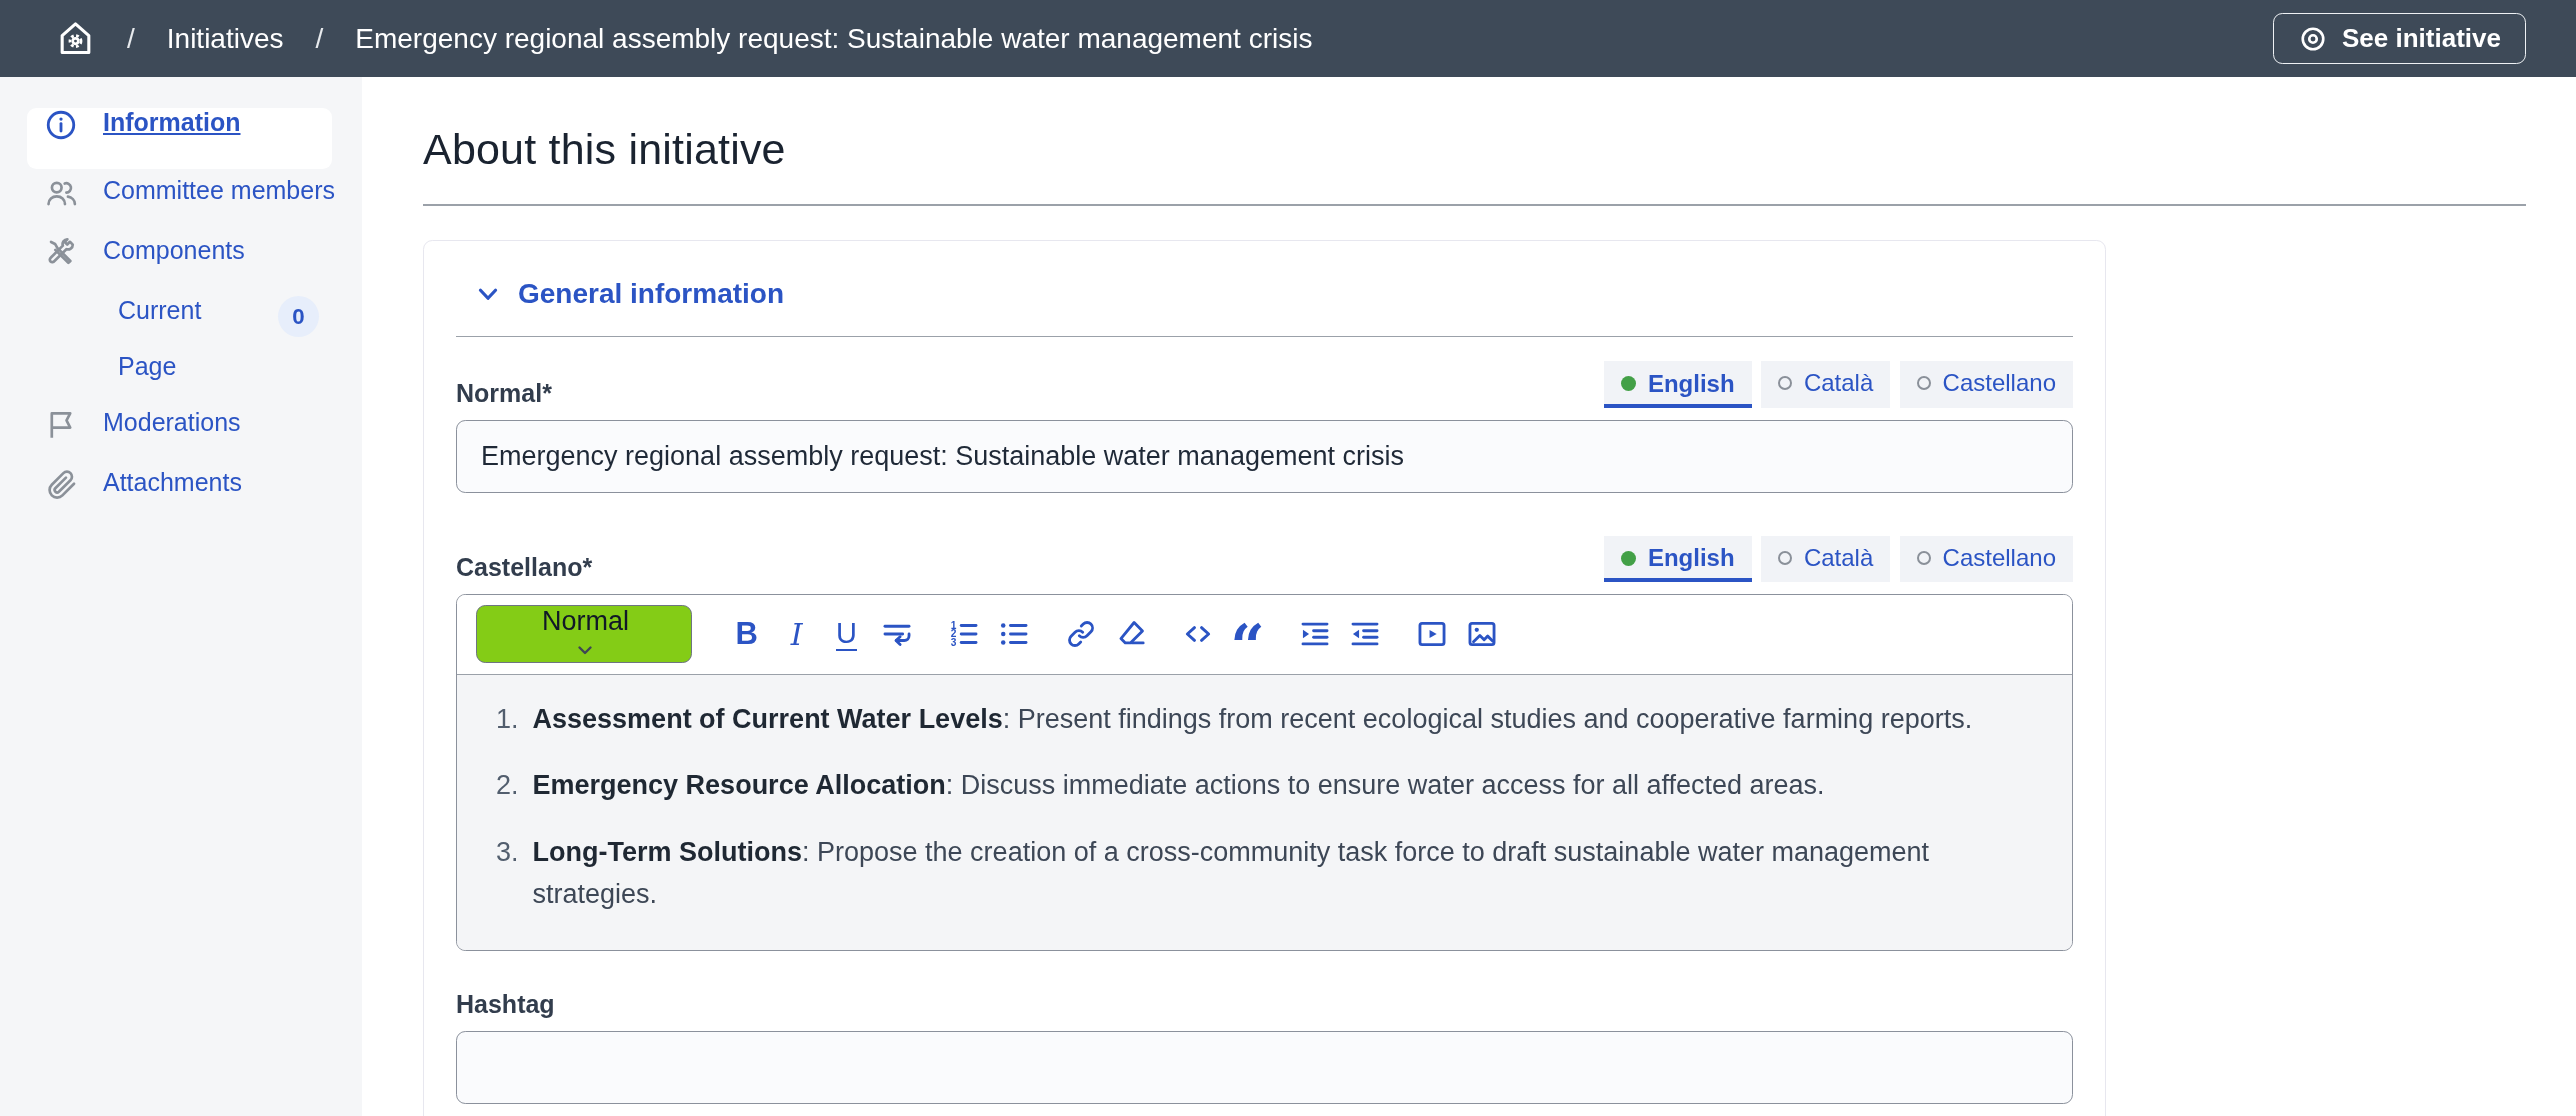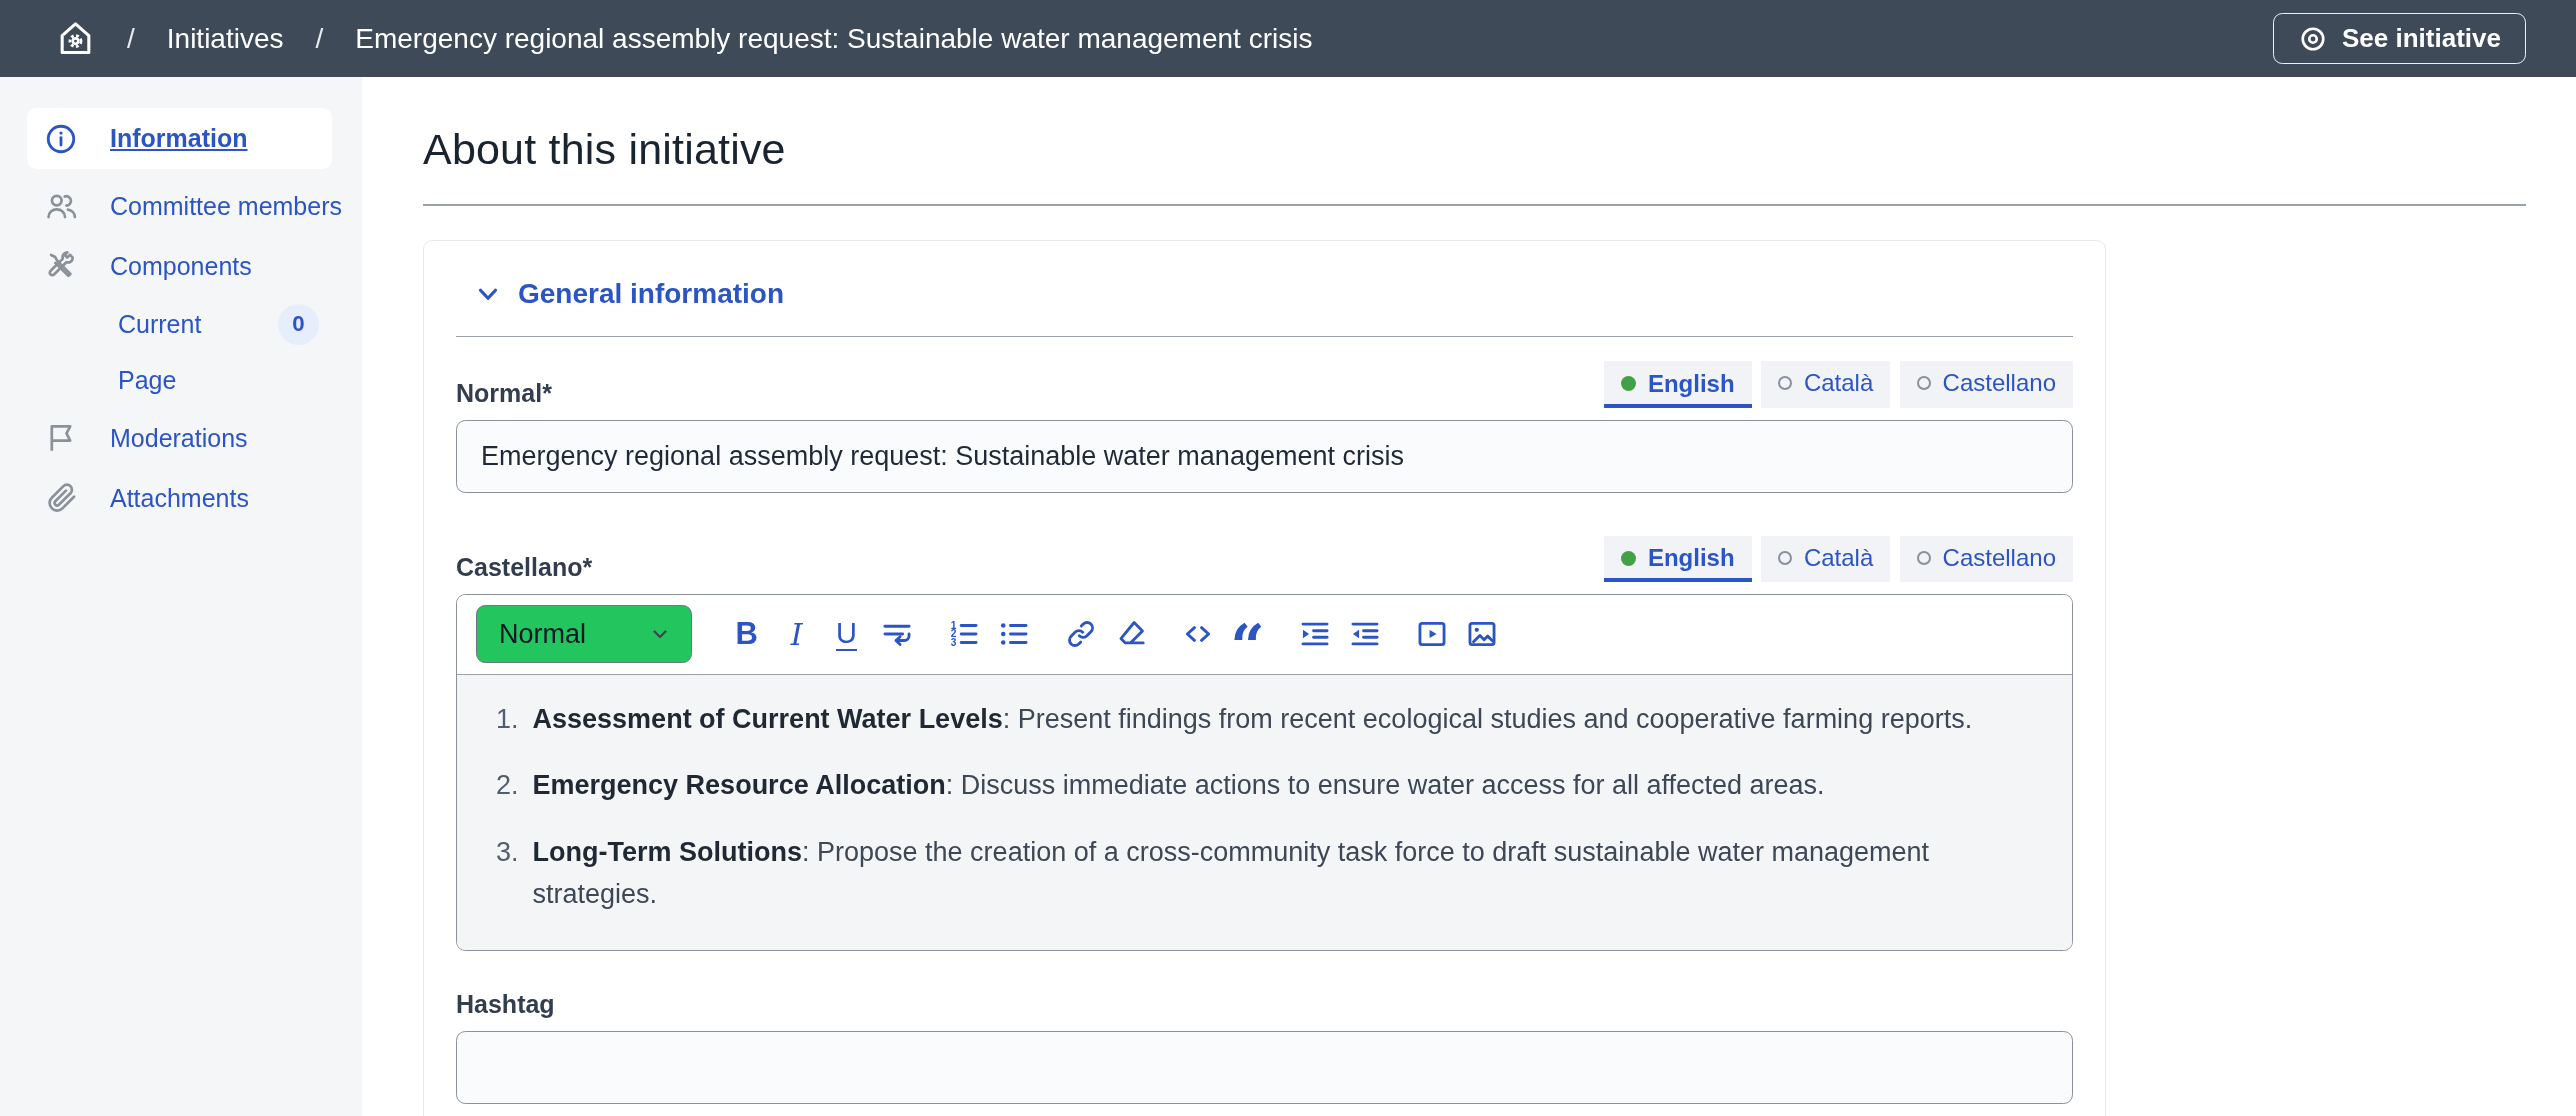--- a/index.html
+++ b/index.html
@@ -20,22 +20,22 @@
   .see-btn {
     margin-left: auto; display: flex; align-items: center; gap: 14px;
     border: 1.9px solid #eef1f4; border-radius: 9.3px; background: transparent;
     color: #ffffff; font-size: 26px; font-weight: 700; padding: 9.3px 24px;
     font-family: inherit; cursor: pointer;
   }
   
   .body-row { display: flex; height: 1040px; }
   .sidebar { width: 362px; background: #f5f6f8; padding-top: 31px; flex-shrink: 0; }
   .nav-item {
-    display: flex; align-items: center; height: 60px; padding-left: 44px;
-    gap: 32px; color: #2b54c4; font-size: 25px; cursor: pointer; white-space: nowrap;
+    display: flex; height: 60px; padding-left: 44px;
+    gap: 25px; color: #2b54c4; font-size: 25px; cursor: pointer; white-space: nowrap;
   }
   .nav-item.active {
     background: #ffffff; border-radius: 9.3px; margin: 0 30px 7.4px 27px;
     padding-left: 17px; height: 61px; font-weight: 700;
   }
   .nav-item.active .nav-label { text-decoration: underline; }
   .nav-item.sub { padding-left: 118px; height: 56px; }
   .nav-icon { width: 34px; height: 34px; flex-shrink: 0; display: block; }
   .badge {
     margin-left: auto; margin-right: 43px; width: 41px; height: 41px;
@@ -74,22 +74,22 @@
   .mt-desc { margin-top: 43px; }
   .mt-hash { margin-top: 39px; }
   
   .editor { margin-top: 12px; border: 1.9px solid #8b919c; border-radius: 9.3px; overflow: hidden; background: #ffffff; }
   .ed-toolbar {
     display: flex; align-items: center; background: #ffffff;
     padding: 10.2px 15px 10.2px 18.6px; border-bottom: 1.9px solid #9ba1a9;
   }
   .style-dd {
     width: 216px; height: 58px; border: 1.9px solid #6e7582; border-radius: 9.3px;
-    background: #22c55e; display: flex; align-items: center; justify-content: space-between;
-    padding: 0 18.6px 0 22.3px; font-size: 27px; color: #111827; font-family: inherit; cursor: pointer;
+    background: #84cc16; display: flex; align-items: center; justify-content: space-between;
+    padding: 0 18.6px 0 22.3px; font-size: 27px; color: #111827; font-family: inherit; cursor: pointer; flex-direction: column;
   }
   .tb-btn {
     width: 50px; height: 50px; border: none; background: transparent; cursor: pointer;
     display: flex; align-items: center; justify-content: center; color: #2b54c4; padding: 0;
   }
   .tb-btn svg { width: 34px; height: 34px; display: block; }
   .tb-glyph-b { font-size: 31px; font-weight: 800; color: #2b54c4; }
   .tb-glyph-i { font-size: 30px; font-style: italic; font-family: "DejaVu Serif", serif; color: #2b54c4; }
   .tb-glyph-u { font-size: 29px; color: #2b54c4; border-bottom: 2.8px solid #2b54c4; line-height: 1.05; }
   .tb-glyph-q { font-size: 60px; font-weight: 700; font-family: "DejaVu Serif", serif; color: #2b54c4; line-height: 0.55; padding-top: 24px; }

